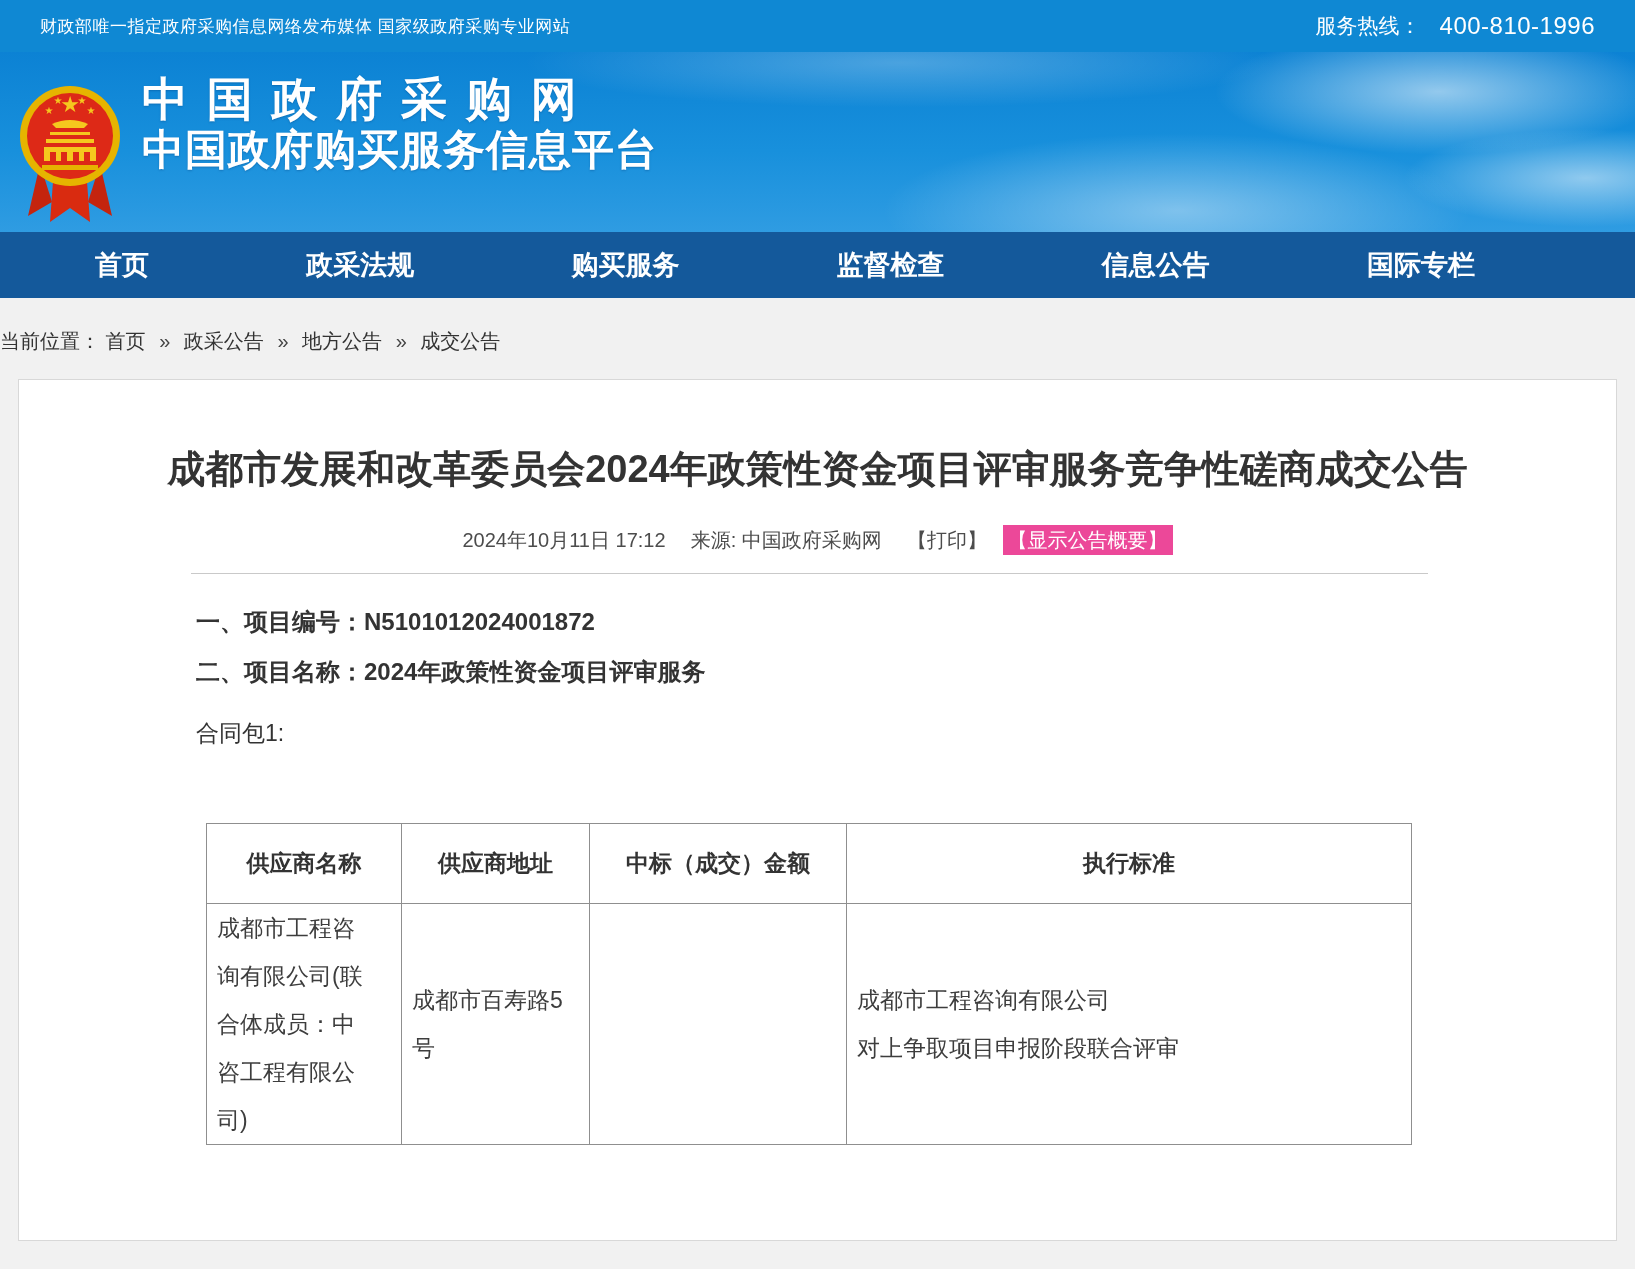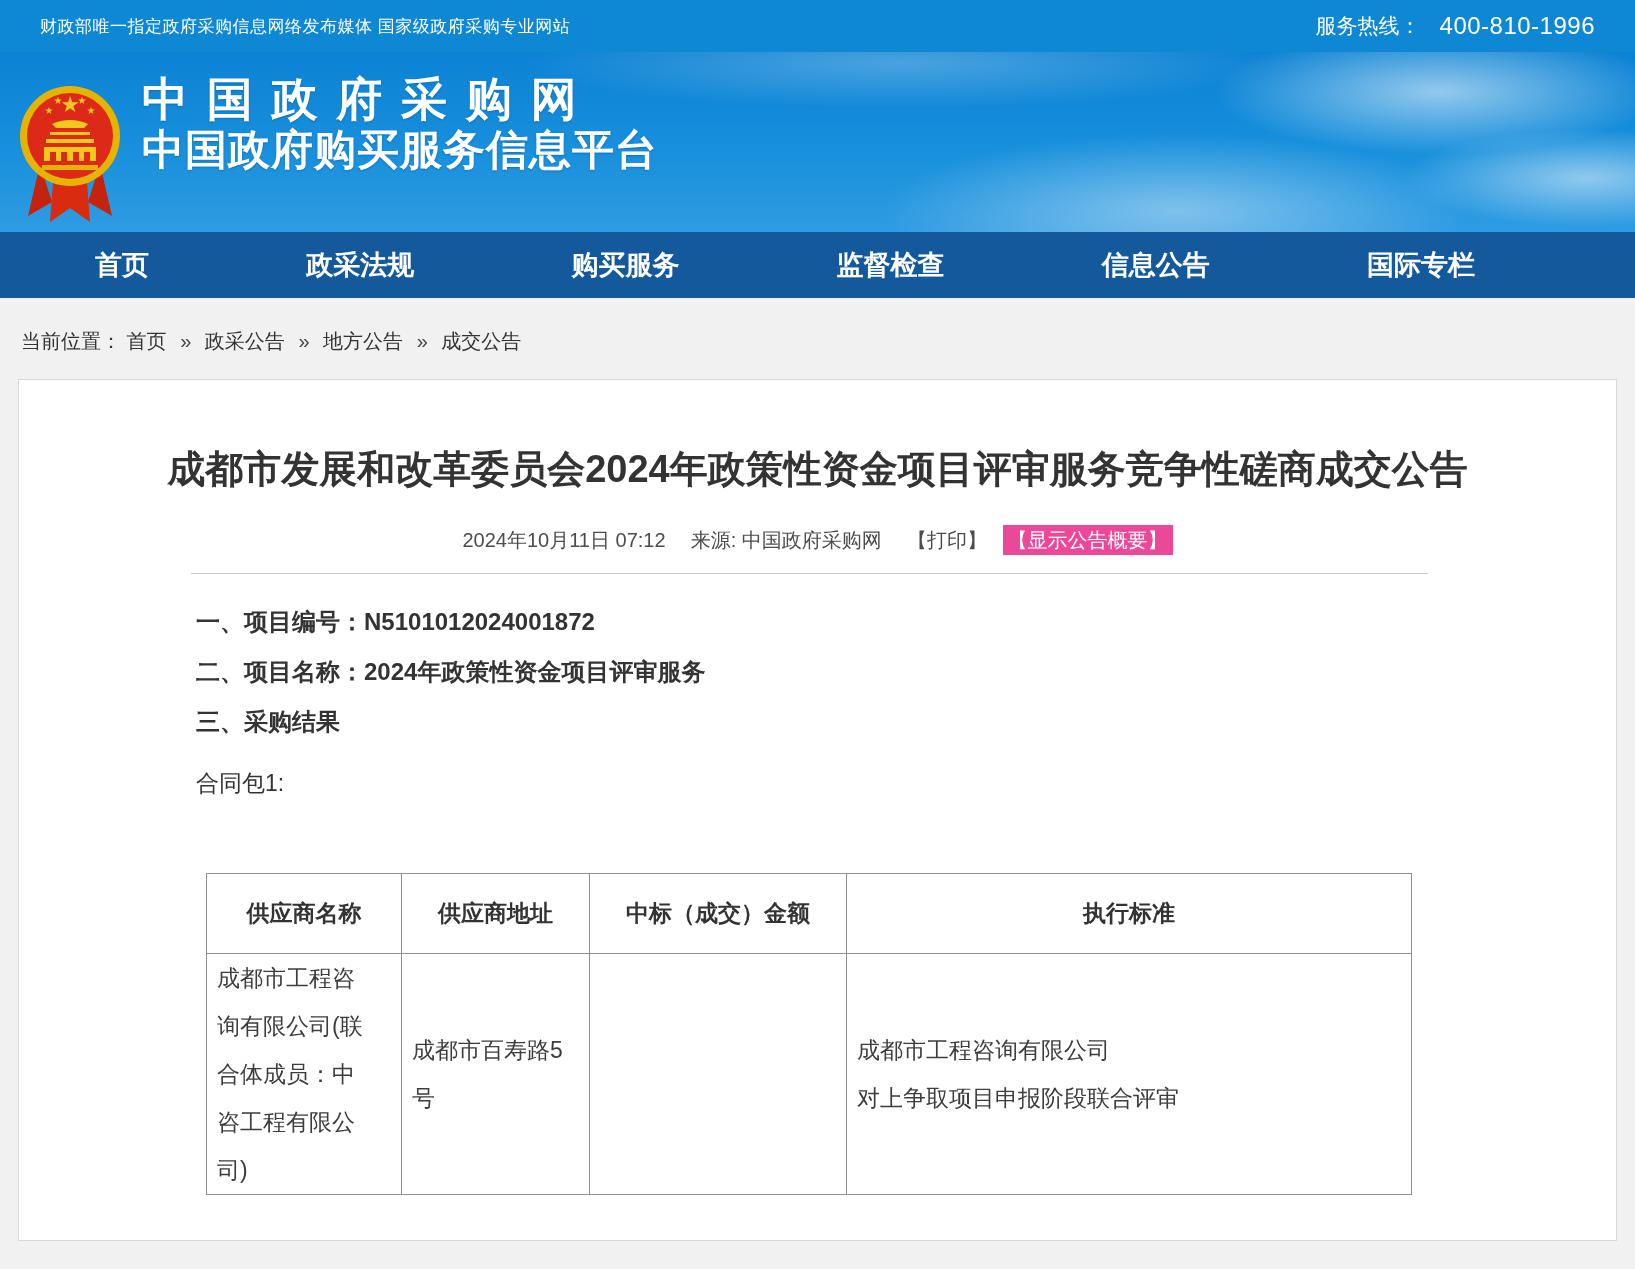--- a/index.html
+++ b/index.html
@@ -25,21 +25,21 @@
   .header-text{margin-left:22px;color:#fff;}
   .site-name{font-size:46px;font-weight:bold;letter-spacing:3px;line-height:1.1;margin-top:8px;text-shadow:0 1px 2px rgba(0,60,120,.35);}
   .site-subtitle{font-size:42px;font-weight:bold;letter-spacing:1px;line-height:1.2;text-shadow:0 1px 2px rgba(0,60,120,.35);}
   .site-url{font-size:30px;font-weight:bold;letter-spacing:3px;text-align:center;margin-top:2px;text-shadow:0 1px 2px rgba(0,60,120,.35);}
 
   
   .nav{height:66px;background:#14599b;display:flex;justify-content:space-between;align-items:center;padding:0 160px 0 95px;}
   .nav-item{color:#fff;font-size:27px;font-weight:bold;cursor:pointer;white-space:nowrap;}
 
   
-  .crumbs{padding:30px 0 0 21px;font-size:20px;color:#333;}
+  .crumbs{padding:30px 0 0 0;font-size:20px;color:#333;}
   .crumbs a{color:#333;text-decoration:none;cursor:pointer;}
   .crumb-sep{margin:0 8px;color:#444;}
 
   
   .content-box{margin:24px 18px 0;background:#fff;border:1px solid #d8d8d8;height:860px;overflow:hidden;}
   .article-title{margin:83px 50px 0;text-align:center;font-size:38px;font-weight:bold;color:#333;line-height:1.25;}
   .article-meta{margin-top:33px;text-align:center;font-size:20px;color:#4c4c4c;}
   .article-meta .gap{display:inline-block;width:14px;}
   .print-link{color:#4c4c4c;cursor:pointer;}
   .summary-badge{background:#ec4899;color:#fff;padding:4px 5px;margin-left:10px;cursor:pointer;}
@@ -117,35 +117,34 @@
     <span class="crumb-sep">»</span>
     <a>地方公告</a>
     <span class="crumb-sep">»</span>
     <a>成交公告</a>
   </div>
 
   <div class="content-box">
     <h1 class="article-title" style="margin-top:66px;">成都市发展和改革委员会2024年政策性资金项目评审服务竞争性磋商成交公告</h1>
 
     <div class="article-meta">
-      <span>2024年10月11日 07:12</span>
+      <span>2024年10月11日 17:12</span>
       <span class="gap"></span>
       <span>来源:</span>
       <span>中国政府采购网</span>
       <span class="gap"></span>
       <span class="print-link">【打印】</span>
       <span class="summary-badge">【显示公告概要】</span>
     </div>
 
     <hr class="divider">
 
     <div class="article-body">
       <p class="section-line">一、项目编号：N5101012024001872</p>
       <p class="section-line">二、项目名称：2024年政策性资金项目评审服务</p>
-      <p class="section-line">三、采购结果</p>
       <p class="package-line">合同包1:</p>
 
       <table class="result">
         <colgroup>
           <col style="width:195px">
             <col style="width:188px">
             <col style="width:257px">
             <col style="width:565px">
         </colgroup>
         <thead>

